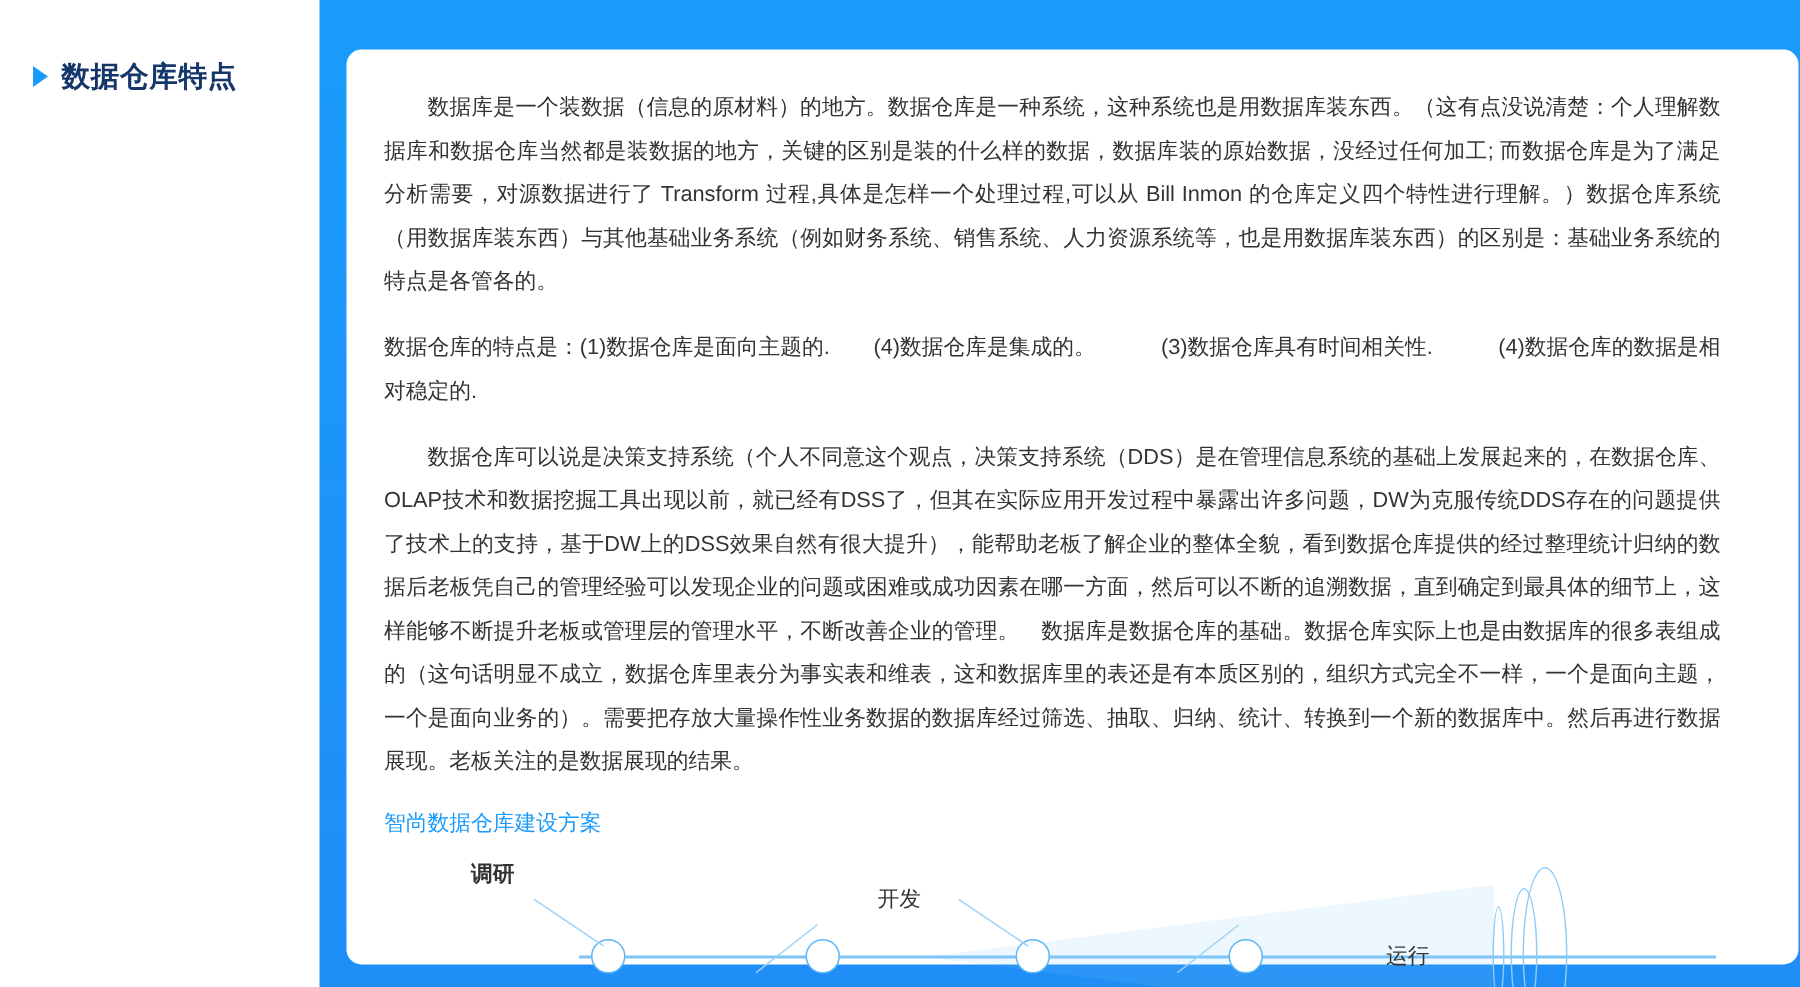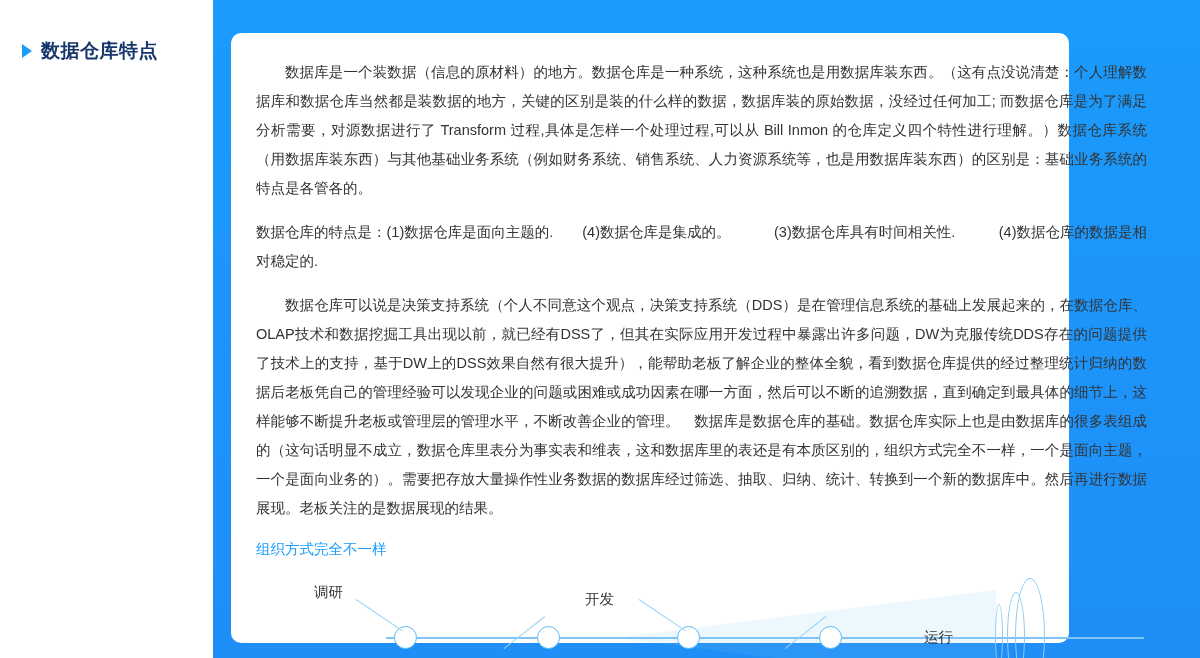--- a/index.html
+++ b/index.html
@@ -26,21 +26,21 @@
     top: 0;
     width: 987px;
     height: 658px;
     background: linear-gradient(180deg, #1a9bfc 0%, #1f8ef7 100%);
   }
   
   .card {
     position: absolute;
     left: 231px;
     top: 33px;
-    width: 838px;
+    width: 968px;
     height: 610px;
     background: #ffffff;
     border-radius: 10px;
     box-sizing: border-box;
   }
   
   .side-title {
     position: absolute;
     left: 22px;
     top: 38px;
@@ -176,37 +176,37 @@
     <span class="txt">数据仓库特点</span>
   </div>
 
   <div class="card">
     <div class="content">
 
       <p class="para indent">数据库是一个装数据（信息的原材料）的地方。数据仓库是一种系统，这种系统也是用数据库装东西。（这有点没说清楚：个人理解数据库和数据仓库当然都是装数据的地方，关键的区别是装的什么样的数据，数据库装的原始数据，没经过任何加工; 而数据仓库是为了满足分析需要，对源数据进行了 Transform 过程,具体是怎样一个处理过程,可以从 Bill Inmon 的仓库定义四个特性进行理解。）数据仓库系统（用数据库装东西）与其他基础业务系统（例如财务系统、销售系统、人力资源系统等，也是用数据库装东西）的区别是：基础业务系统的特点是各管各的。</p>
       <p class="para">数据仓库的特点是：(1)数据仓库是面向主题的.　　(4)数据仓库是集成的。　　　(3)数据仓库具有时间相关性.　　　(4)数据仓库的数据是相对稳定的.</p>
       <p class="para indent">数据仓库可以说是决策支持系统（个人不同意这个观点，决策支持系统（DDS）是在管理信息系统的基础上发展起来的，在数据仓库、OLAP技术和数据挖掘工具出现以前，就已经有DSS了，但其在实际应用开发过程中暴露出许多问题，DW为克服传统DDS存在的问题提供了技术上的支持，基于DW上的DSS效果自然有很大提升），能帮助老板了解企业的整体全貌，看到数据仓库提供的经过整理统计归纳的数据后老板凭自己的管理经验可以发现企业的问题或困难或成功因素在哪一方面，然后可以不断的追溯数据，直到确定到最具体的细节上，这样能够不断提升老板或管理层的管理水平，不断改善企业的管理。　数据库是数据仓库的基础。数据仓库实际上也是由数据库的很多表组成的（这句话明显不成立，数据仓库里表分为事实表和维表，这和数据库里的表还是有本质区别的，组织方式完全不一样，一个是面向主题，一个是面向业务的）。需要把存放大量操作性业务数据的数据库经过筛选、抽取、归纳、统计、转换到一个新的数据库中。然后再进行数据展现。老板关注的是数据展现的结果。</p>
 
-      <div class="sub-title">组织方式完全不一样</div>
+      <div class="sub-title">智尚数据仓库建设方案</div>
 
       <div class="diagram">
         <div class="cone"></div>
         <div class="axis"></div>
 
         <div class="node" style="left:138px;"></div>
         <div class="node" style="left:281px;"></div>
         <div class="node" style="left:421px;"></div>
         <div class="node" style="left:563px;"></div>
 
         <div class="leader" style="left:100px; top:29px; width:56px; transform:rotate(34deg);"></div>
         <div class="leader" style="left:248px; top:78px; width:52px; transform:rotate(-38deg);"></div>
         <div class="leader" style="left:383px; top:29px; width:56px; transform:rotate(34deg);"></div>
         <div class="leader" style="left:529px; top:78px; width:52px; transform:rotate(-38deg);"></div>
 
-        <div class="lbl" style="left:58px; top:13px;">调研</div>
+        <div class="lbl" style="left:58px; top:3px;font-weight:bold;">调研</div>
 
         <div class="lbl" style="left:329px; top:20px;">开发</div>
 
         <div class="end-lbl">运行</div>
 
         <div class="rings">
           <div class="ellipse e1"></div>
           <div class="ellipse e2"></div>
           <div class="ellipse e3"></div>
         </div>

